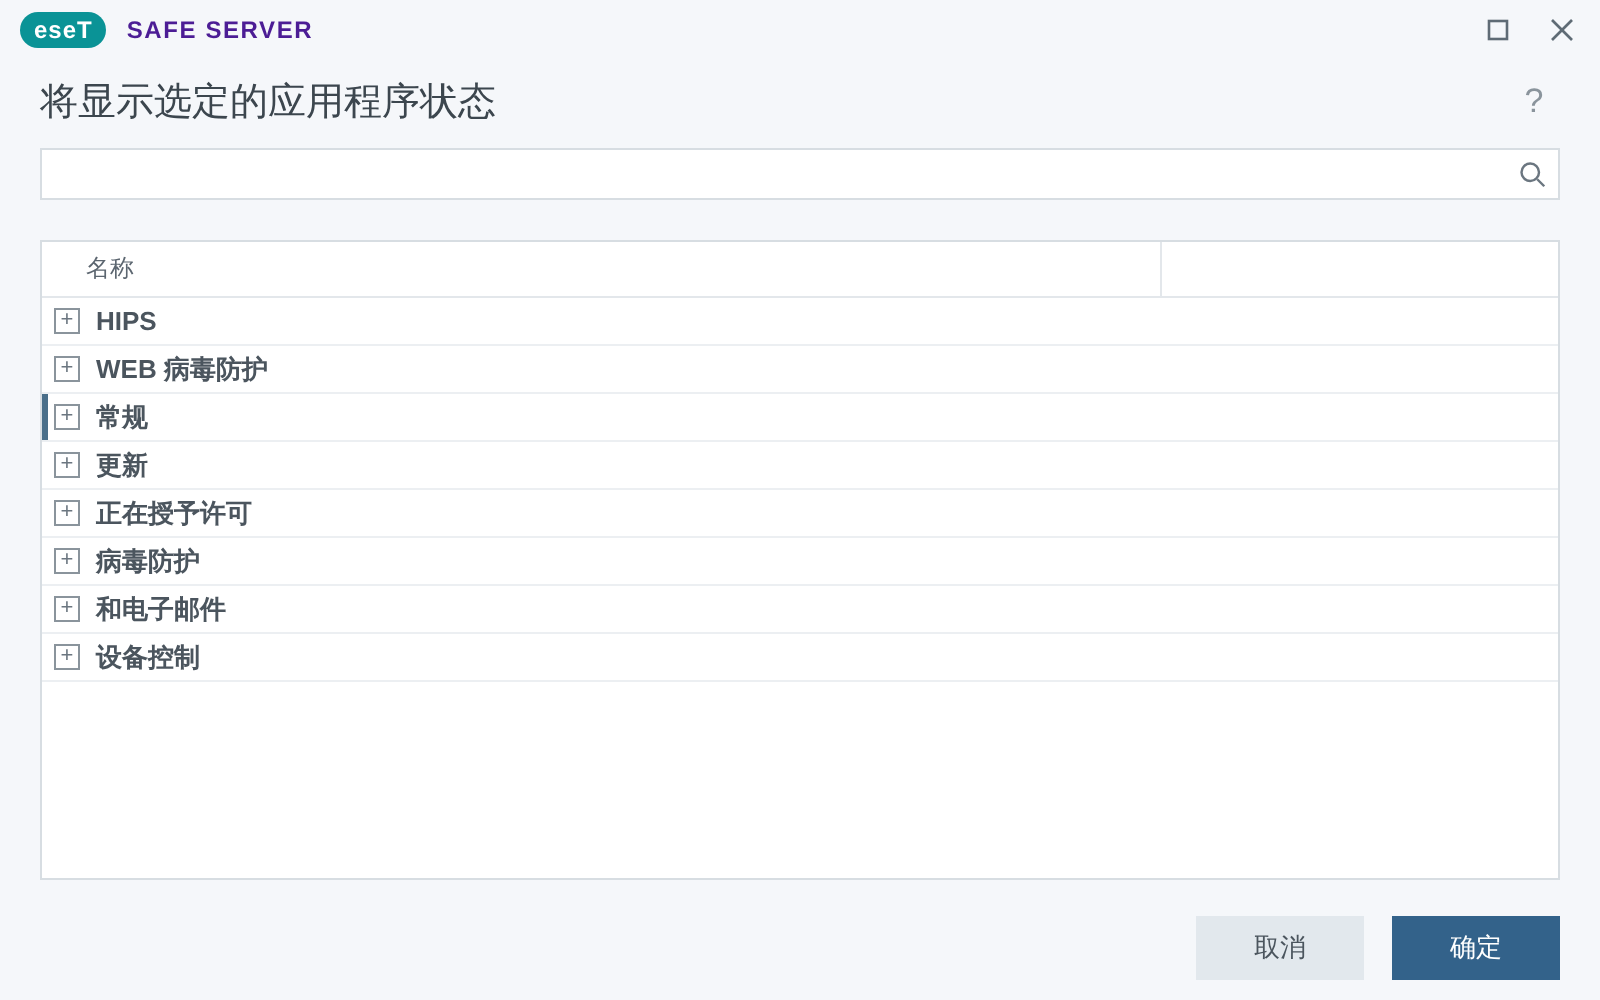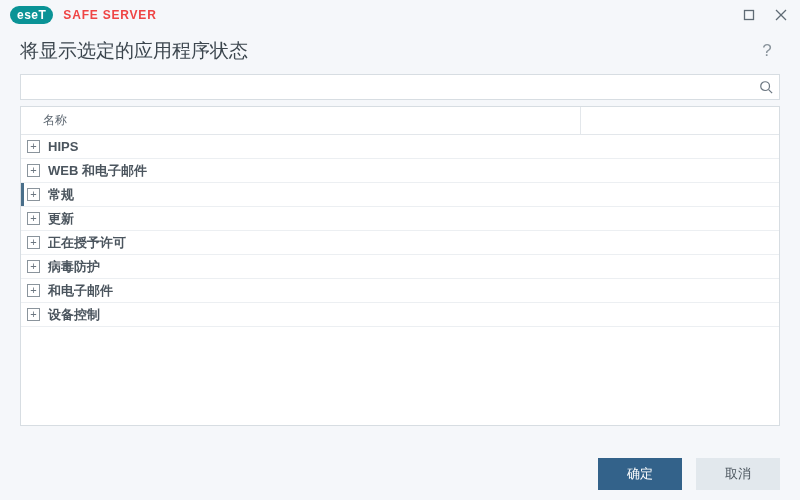--- a/index.html
+++ b/index.html
@@ -1,38 +1,38 @@
 <!DOCTYPE html>
 <html><head>
   <meta charset="utf-8">
   <style>
     * { margin:0; padding:0; box-sizing:border-box; }
     body { width:800px; height:500px; background:#f5f7fa; font-family:"Segoe UI","Microsoft YaHei",sans-serif; font-size:13px; color:#444; overflow:hidden; }
 
     
     .titlebar { height:30px; display:flex; align-items:center; padding:0 6px 0 10px; background:#f5f7fa; }
     .brand-badge { background:#0a9396; color:#fff; font-weight:700; font-size:12px; letter-spacing:.5px; padding:1px 7px; border-radius:10px; line-height:16px; }
-    .brand-text { margin-left:10px; color:#ef4444; font-size:12px; letter-spacing:.8px; font-weight:600; }
+    .brand-text { margin-left:10px; color:#4c1d95; font-size:12px; letter-spacing:.8px; font-weight:600; }
     .win-controls { margin-left:auto; display:flex; gap:6px; align-items:center; }
     .win-btn { width:26px; height:24px; display:flex; align-items:center; justify-content:center; color:#5f6b75; cursor:pointer; }
     .win-btn svg { width:12px; height:12px; stroke:#5f6b75; stroke-width:1.3; fill:none; }
 
     
     .heading-row { display:flex; align-items:center; padding:8px 22px 10px 20px; }
     .heading-row h1 { font-size:19px; font-weight:400; color:#3c464e;text-align:right; }
     .help { width:22px; height:22px; display:flex; align-items:center; justify-content:center; color:#8a949c; cursor:pointer; font-size:17px; margin-left:auto; }
 
     
     .content { padding:0 20px; }
     .search-row { display:flex; border:1px solid #d7dde2; background:#fff; }
     .search-row input { flex:1; border:none; outline:none; height:24px; padding:0 8px; font-size:13px; background:transparent; }
     .search-btn { width:26px; display:flex; align-items:center; justify-content:center; cursor:pointer; }
     .search-btn svg { width:14px; height:14px; stroke:#6b7680; stroke-width:1.4; fill:none; }
 
-    .table { margin-top:6px; border:1px solid #d7dde2; background:#fff; height:320px; display:flex; flex-direction:column; }
+    .table { margin-top:20px; border:1px solid #d7dde2; background:#fff; height:320px; display:flex; flex-direction:column; }
     .thead { display:flex; height:28px; border-bottom:1px solid #e3e7eb; }
     .th { display:flex; align-items:center; padding:0 10px; font-size:12px; color:#5c6670; }
     .th.name { flex:0 0 560px; padding-left:22px; border-right:1px solid #e3e7eb; }
     .th.show { flex:1; }
 
     .tbody { flex:1; overflow:auto; }
     .tr { display:flex; align-items:center; height:24px; border-bottom:1px solid #eceff2; padding-left:6px; cursor:pointer; }
     .tr.selected { box-shadow:inset 3px 0 0 #4a6f8a; }
     .expander { width:13px; height:13px; border:1px solid #8a949c; color:#6b7680; display:flex; align-items:center; justify-content:center; font-size:11px; line-height:1; margin-right:8px; background:#fff; }
     .row-label { font-size:13px; color:#4b555e; font-weight:600; }
@@ -85,21 +85,21 @@
     <div class="thead">
       <div class="th name">名称</div>
     </div>
     <div class="tbody" id="tbody">
         <div class="tr">
           <div class="expander">+</div>
           <div class="row-label">HIPS</div>
         </div>
         <div class="tr">
           <div class="expander">+</div>
-          <div class="row-label">WEB 和电子邮件</div>
+          <div class="row-label">WEB 病毒防护</div>
         </div>
         <div class="tr selected">
           <div class="expander">+</div>
           <div class="row-label">常规</div>
         </div>
         <div class="tr">
           <div class="expander">+</div>
           <div class="row-label">更新</div>
         </div>
         <div class="tr">
@@ -117,15 +117,15 @@
         <div class="tr">
           <div class="expander">+</div>
           <div class="row-label">设备控制</div>
         </div>
       </div>
   </div>
 
 </div>
 
 <div class="footer">
+  <button class="btn secondary">取消</button>
   <button class="btn primary">确定</button>
-  <button class="btn secondary">取消</button>
 </div>
 
 </body></html>

